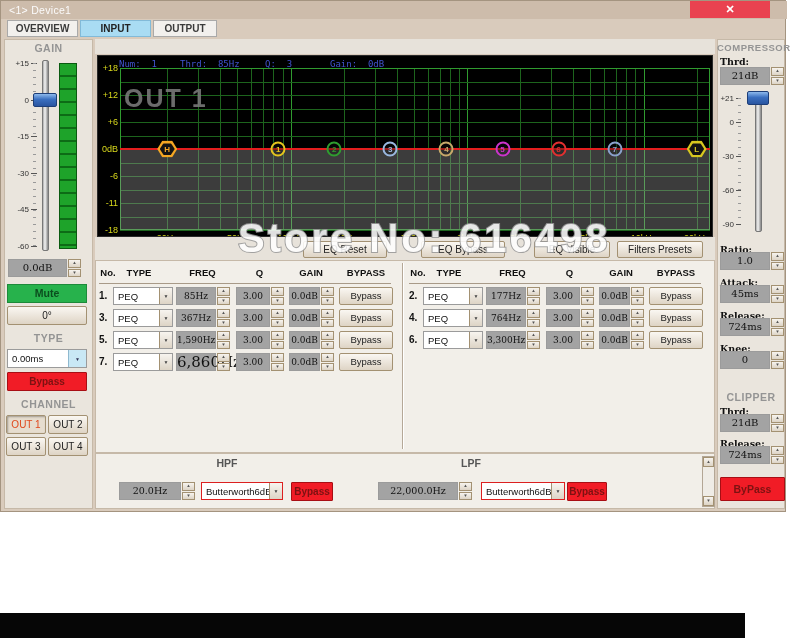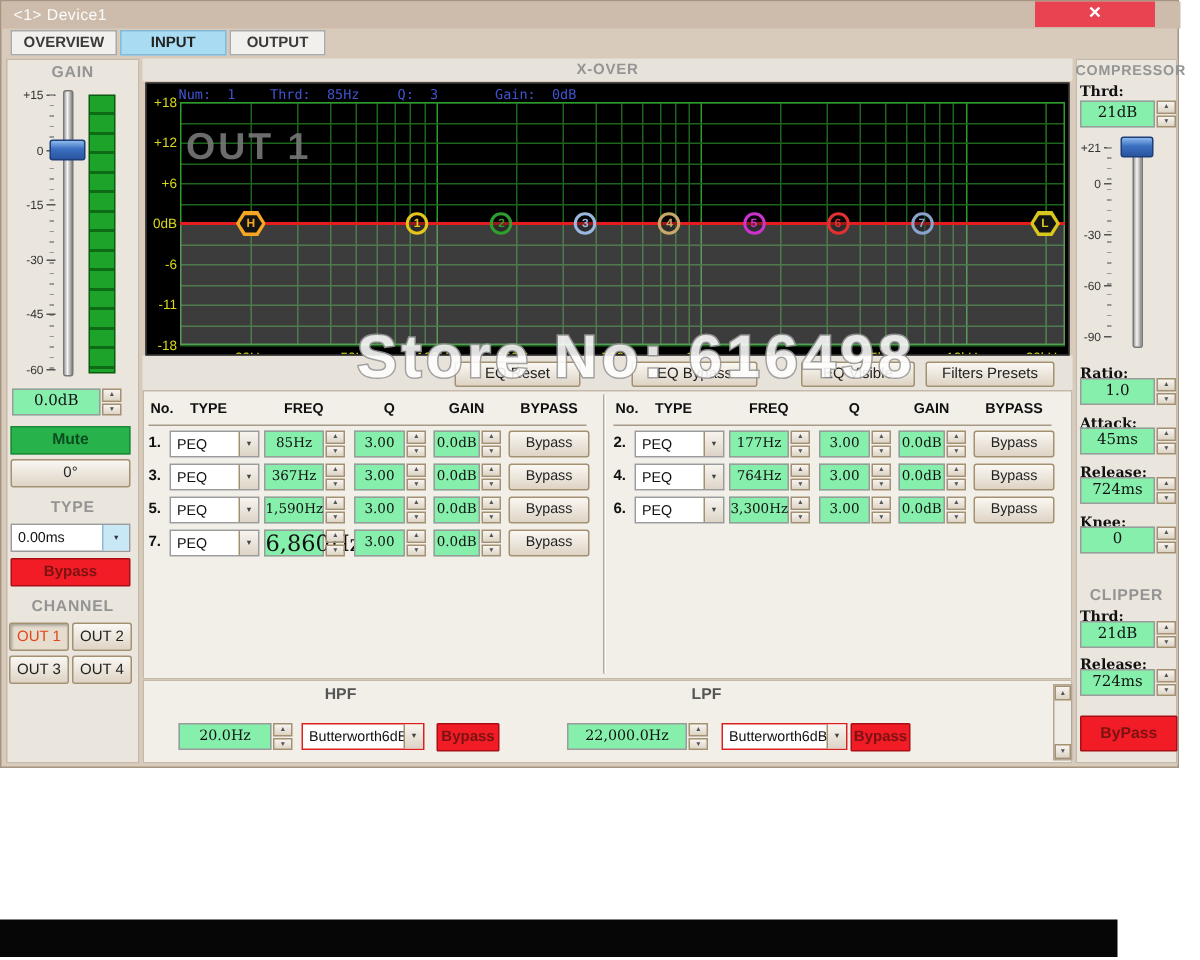--- a/index.html
+++ b/index.html
@@ -19,21 +19,21 @@
   .panelbg{position:absolute;background:#eae5dd;border:1px solid #c6b9a8}
   .strip{position:absolute;background:#e7e2da}
   .grouphdr{position:absolute;text-align:center;color:#949494;font-weight:bold;
     font-size:10.5px;letter-spacing:.5px}
   .btn{position:absolute;background:linear-gradient(#faf7f2,#ded4c5);border:1px solid #a39172;
     border-radius:2px;text-align:center;color:#222;font-size:10px;line-height:15px}
   .btn-red{position:absolute;background:#f11c26;border:1px solid #a80e14;border-radius:1px;
     text-align:center;color:#7c1212;font-weight:bold;font-size:10px}
   .btn-green{position:absolute;background:#27b24c;border:1px solid #1d8a3a;text-align:center;
     color:#0b4d1e;font-weight:bold;font-size:10.5px}
-  .spinbox{position:absolute;background:#86efac;border:1px solid #9b9b9b;text-align:center;
+  .spinbox{position:absolute;background:#a3a3a3;border:1px solid #9b9b9b;text-align:center;
     font-family:"DejaVu Serif",serif;color:#111}
   .spincol{position:absolute;display:flex;flex-direction:column;gap:1px}
   .spinbtn{flex:1;background:linear-gradient(#f7f4ef,#ddd4c6);border:1px solid #a39172;
     font-size:4.5px;color:#555;display:flex;align-items:center;justify-content:center;line-height:1}
   .combo{position:absolute;background:#fff;border:1px solid #9b9b9b}
   .combo.red{border:1px solid #dc2020}
   .combo .val{position:absolute;left:4px;top:0;bottom:0;display:flex;align-items:center;
     font-size:9.5px;color:#111}
   .combo .arrow{position:absolute;right:0;top:0;bottom:0;width:13px;
     background:linear-gradient(#f7f4ef,#ddd4c6);border-left:1px solid #a39172;
@@ -83,21 +83,20 @@
 
   <div class="panelbg" style="left:3px;top:38px;width:89px;height:470px"></div>
   <div class="strip" style="left:94px;top:38px;width:620px;height:15px"></div>
   <div class="strip" style="left:94px;top:236px;width:620px;height:23px"></div>
   <div class="abs" style="left:94px;top:259px;width:620px;height:193px;background:#f2efe9;border:1px solid #c6b9a8"></div>
   <div class="abs" style="left:401px;top:262px;width:2px;height:186px;background:#b5a897;border-right:1px solid #fff"></div>
   <div class="abs" style="left:94px;top:452px;width:620px;height:56px;background:#f2efe9;border:1px solid #c6b9a8"></div>
   <div class="panelbg" style="left:716px;top:38px;width:68px;height:470px"></div>
 
   <div class="grouphdr" style="left:3px;top:41px;width:89px">GAIN</div>
-  <div class="grouphdr" style="left:94px;top:40px;width:620px;font-size:10px">X-OVER</div>
   <div class="grouphdr" style="left:3px;top:331px;width:89px">TYPE</div>
   <div class="grouphdr" style="left:3px;top:397px;width:89px">CHANNEL</div>
   <div class="grouphdr" style="left:716px;top:41px;width:68px;font-size:9.5px">COMPRESSOR</div>
   <div class="grouphdr" style="left:716px;top:390px;width:68px">CLIPPER</div>
 
   <div id="graph">
       <div class="gline" style="left: 69.2272px; top: 12px; width: 1px; height: 162px;"></div>
       <div class="gline" style="left: 100.304px; top: 12px; width: 1px; height: 162px;"></div>
       <div class="gline" style="left: 122.353px; top: 12px; width: 1px; height: 162px;"></div>
       <div class="gline" style="left: 139.456px; top: 12px; width: 1px; height: 162px;"></div>

